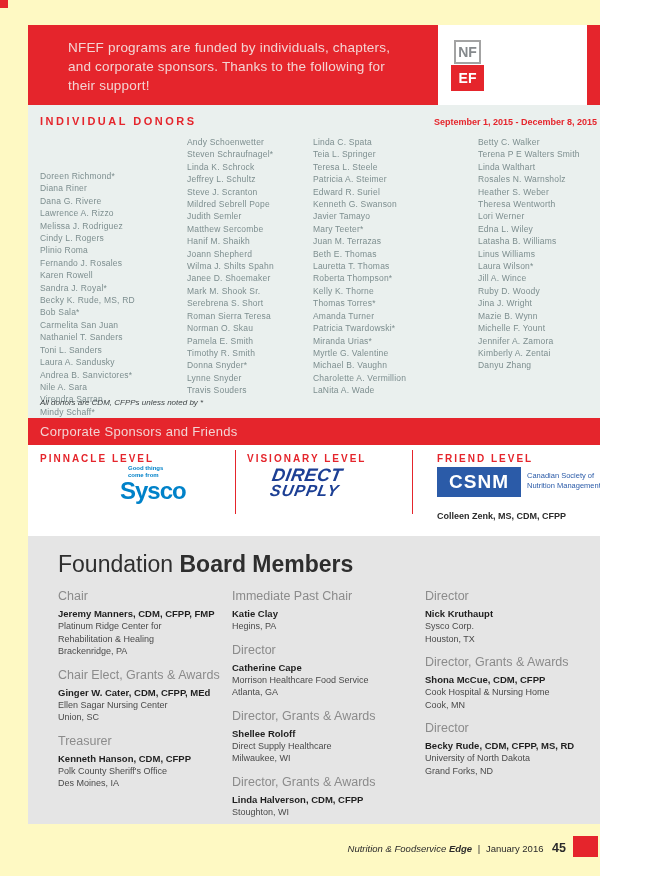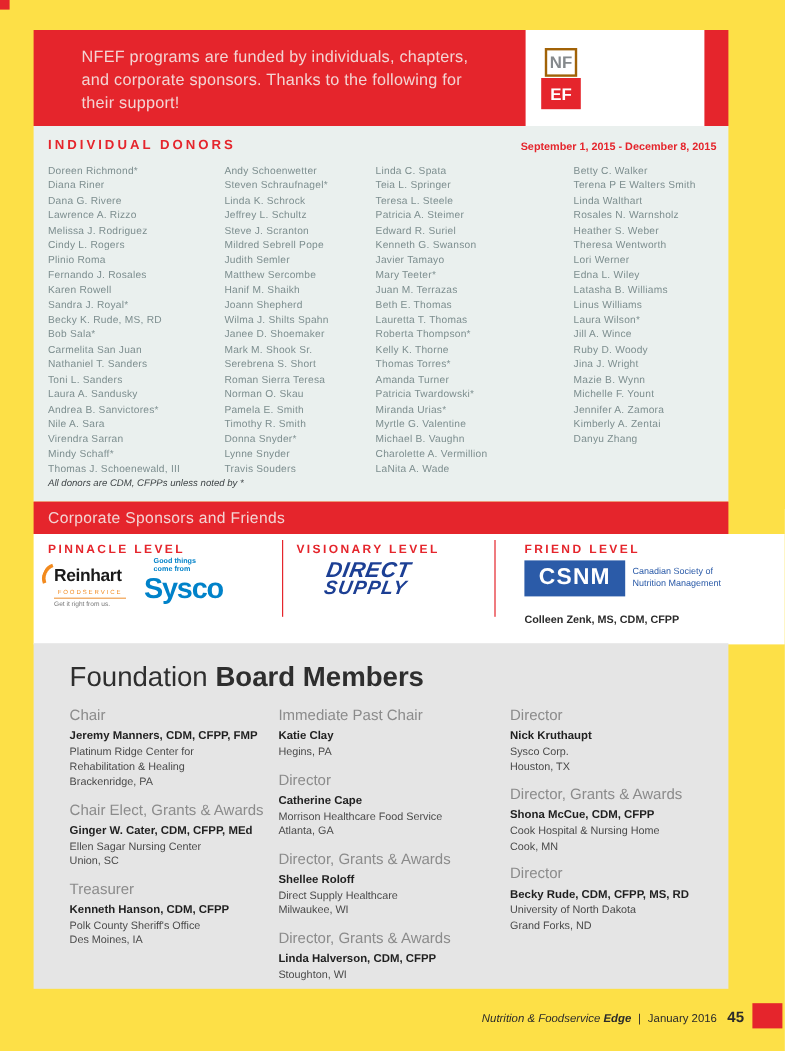--- a/index.html
+++ b/index.html
@@ -1,42 +1,42 @@
 <!DOCTYPE html>
 <html><head>
 <meta charset="utf-8">
 <style>
   * { box-sizing: border-box; }
   body { margin:0; background:#fff; }
-  .page { position:relative; width:654px; height:876px; background:#fde047;
+  .page { position:relative; width:600px; height:876px; background:#fef9c3;
           font-family:"Liberation Sans", sans-serif; overflow:hidden; }
 
   .corner-sq { position:absolute; left:0; top:0; width:8px; height:8px; background:#e5252c; }
 
   
   .banner { position:absolute; left:28px; top:25px; width:579px; height:80px; background:#e5252c; }
   .banner-text { position:absolute; left:40px; top:13px; color:#f3d4d3; font-size:13.5px; line-height:19px; letter-spacing:.2px; }
   .logo-box { position:absolute; top:0; right:20px; width:149px; height:80px; background:#fff;
               display:flex; align-items:center; padding-left:13px; }
   .logo-marks { display:flex; flex-direction:column; align-items:center; margin-right:8px; }
-  .nf-box { width:27px; height:24px; border:2px solid #a16207; color:#85898c; font-weight:bold;
+  .nf-box { width:27px; height:24px; border:2px solid #a3a3a3; color:#85898c; font-weight:bold;
             font-size:14px; display:flex; align-items:center; justify-content:center; background:#fff; }
   .ef-box { width:33px; height:26px; background:#e5252c; color:#fff; font-weight:bold; font-size:14px;
             display:flex; align-items:center; justify-content:center; margin-top:1px; }
   .logo-words { font-size:8.5px; font-weight:bold; letter-spacing:1px; line-height:10.5px; color:#6d6e71; }
   .lw-red { color:#e5252c; }
   .lw-edu { font-size:10px; color:#e5252c; }
 
   
   .donors-section { position:absolute; left:28px; top:105px; width:579px; height:313px; background:#eaf0ee; }
   .donors-title { position:absolute; left:12px; top:10px; color:#e5252c; font-weight:bold; font-size:11px; letter-spacing:2.5px; }
   .donors-date { position:absolute; right:10px; top:12px; color:#e5252c; font-weight:bold; font-size:9px; }
   .donor-col { position:absolute; top:31px; font-size:8.5px; color:#7d8e8f; letter-spacing:.2px; }
   .donor-col .donor-name { line-height:12.4px; white-space:nowrap; }
-  .col-1 { left:12px; } .col-2 { left:159px; } .col-3 { left:285px; } .col-4 { left:450px; }
+  .col-1 { left:12px;margin-top:34px; } .col-2 { left:159px; } .col-3 { left:285px; } .col-4 { left:450px; }
   .footnote { position:absolute; left:12px; top:293px; font-style:italic; font-size:8px; color:#3f4547; }
 
   
   .corp-band { position:absolute; left:28px; top:418px; width:579px; height:27px; background:#e5252c;
                color:#f3d4d3; font-size:13px; display:flex; align-items:center; padding-left:12px; letter-spacing:.3px; }
 
   
   .sponsors { position:absolute; left:28px; top:445px; width:626px; height:92px; background:#fff; }
   .sp-sep { position:absolute; top:5px; width:1px; height:64px; background:#e5252c; }
   .sep-1 { left:207px; } .sep-2 { left:384px; }
@@ -207,25 +207,20 @@
   </div>
 
   <div class="sponsors">
     <div class="sp-sep sep-1"></div>
     <div class="sp-sep sep-2"></div>
 
     <div class="sp-level lvl-1">PINNACLE LEVEL</div>
     <div class="sp-level lvl-2">VISIONARY LEVEL</div>
     <div class="sp-level lvl-3">FRIEND LEVEL</div>
 
-    <div class="reinhart">
-      <div class="reinhart-name">Reinhart</div>
-      <div class="reinhart-sub">FOODSERVICE</div>
-      <div class="reinhart-tag">Get it right from us.</div>
-    </div>
 
     <div class="sysco">
       <div class="sysco-tag">Good things come from</div>
       <div class="sysco-name">Sysco</div>
     </div>
 
     <div class="dsupply">
       <div class="ds-line1">DIRECT</div>
       <div class="ds-line2">SUPPLY</div>
     </div>

